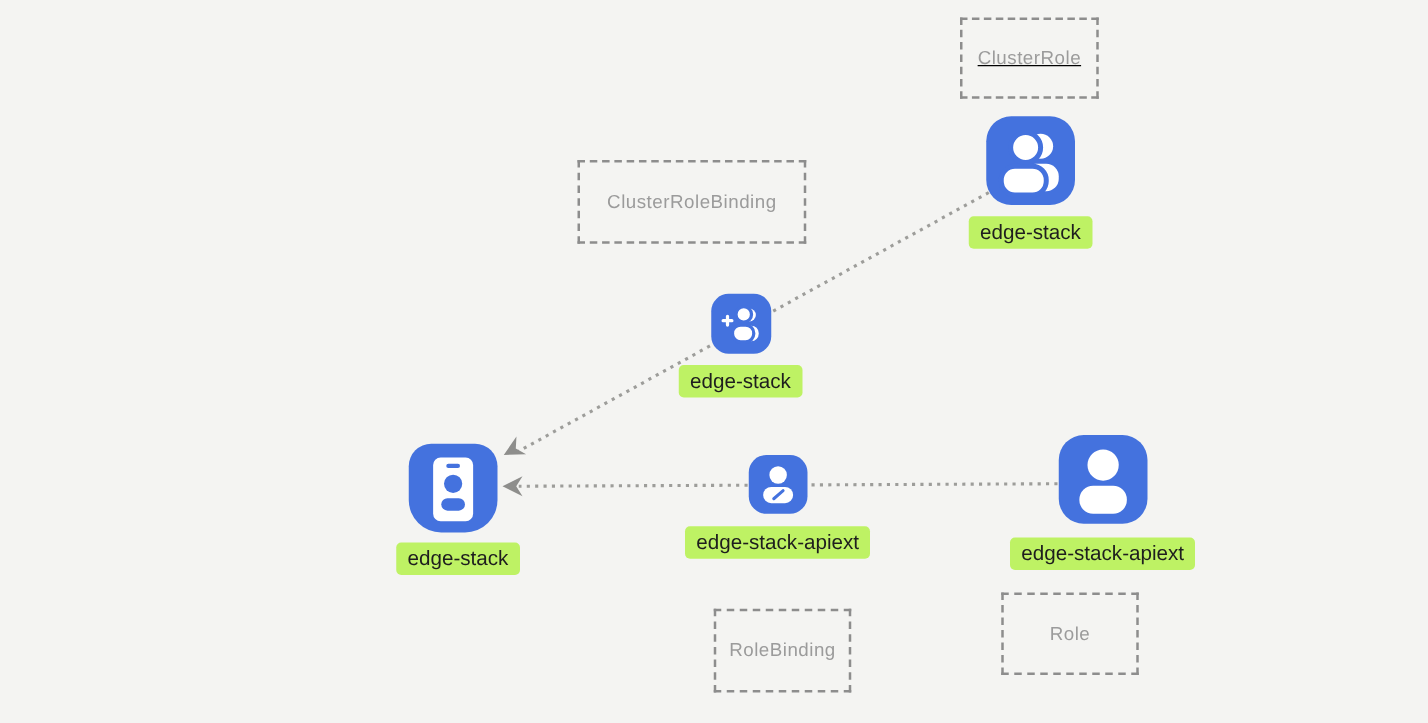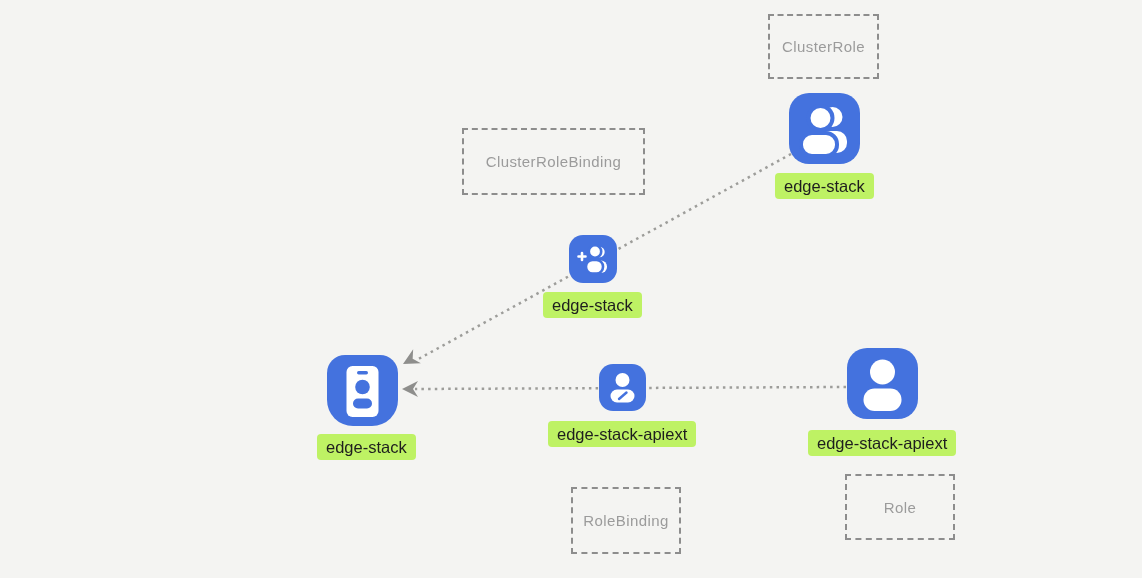--- a/index.html
+++ b/index.html
@@ -18,25 +18,25 @@
   .dashed-box{
     position:absolute;
     border:2px dashed #8d8d8d;
     display:flex;align-items:center;justify-content:center;
     box-sizing:border-box;
     background:transparent;
   }
   .box-label{
     font-size:15px;color:#9b9b9b;letter-spacing:.4px;white-space:nowrap;
   }
-  .pos-box-cluster-role{left:768px;top:14px;width:111px;height:65px;}
+  .pos-box-cluster-role{left:768px;top:14px;width:111px;height:65px;text-decoration:underline;}
   .pos-box-crb{left:462px;top:128px;width:183px;height:67px;}
   .pos-box-sa{left:148px;top:361px;width:150px;height:67px;}
   .pos-box-rb{left:571px;top:487px;width:110px;height:67px;}
-  .pos-box-role{left:845px;top:474px;width:110px;height:66px;}
+  .pos-box-role{left:801px;top:474px;width:110px;height:66px;}
 
   
   .tile{
     position:absolute;
     background:#4472de;
     display:flex;align-items:center;justify-content:center;
     cursor:pointer;
   }
   .tile-lg{width:71px;height:71px;border-radius:20px;}
   .tile-sm{width:48px;height:48px;border-radius:14px;}

